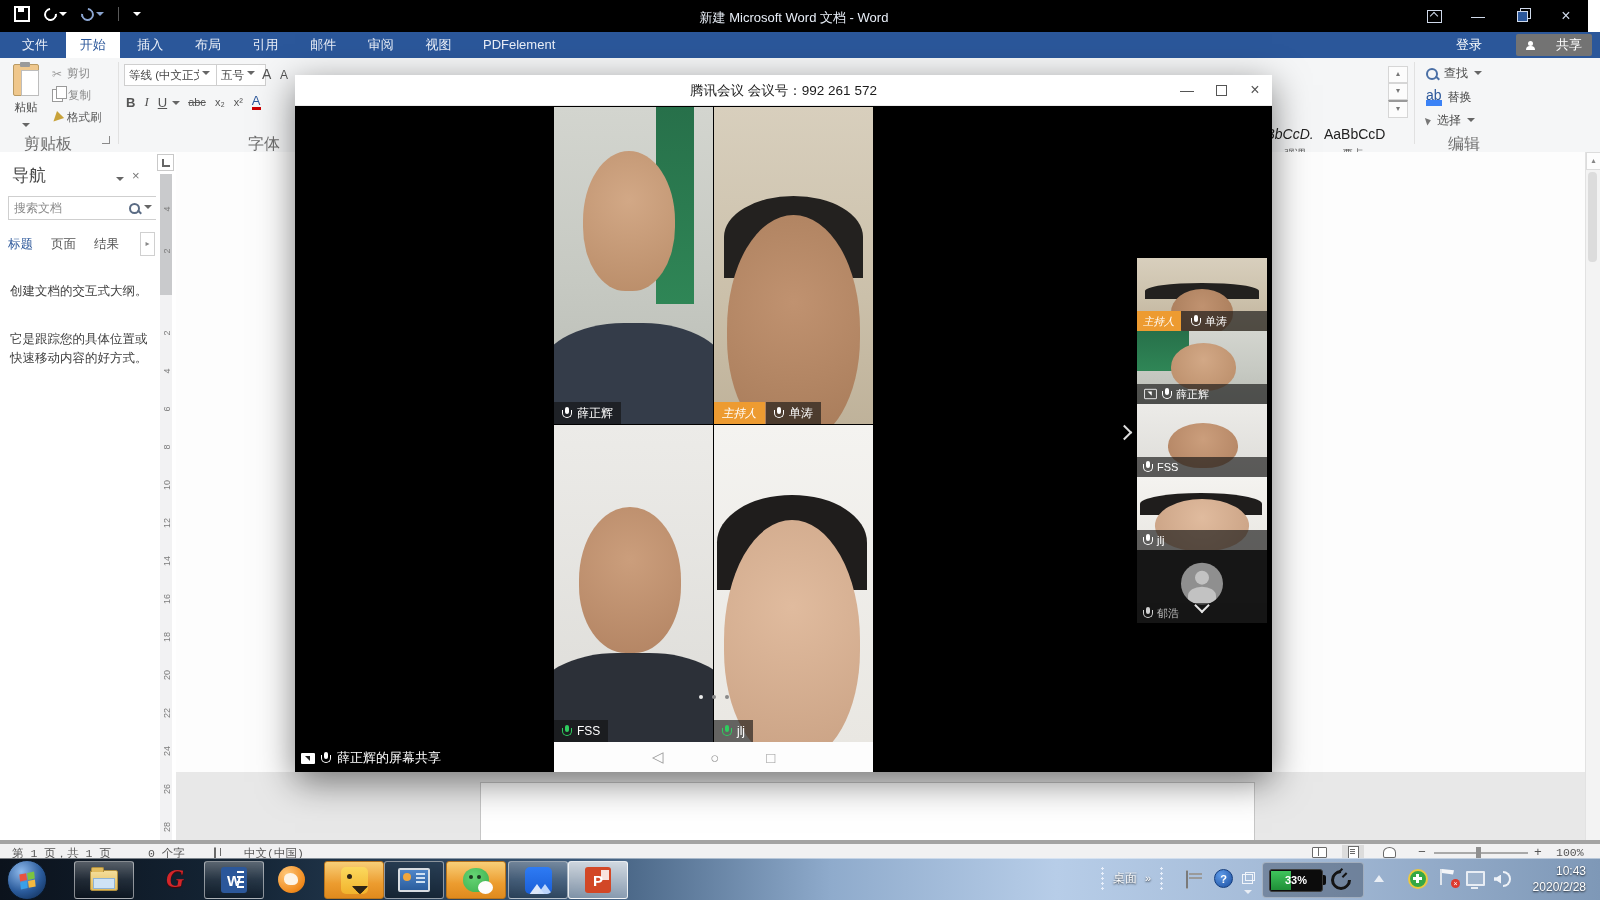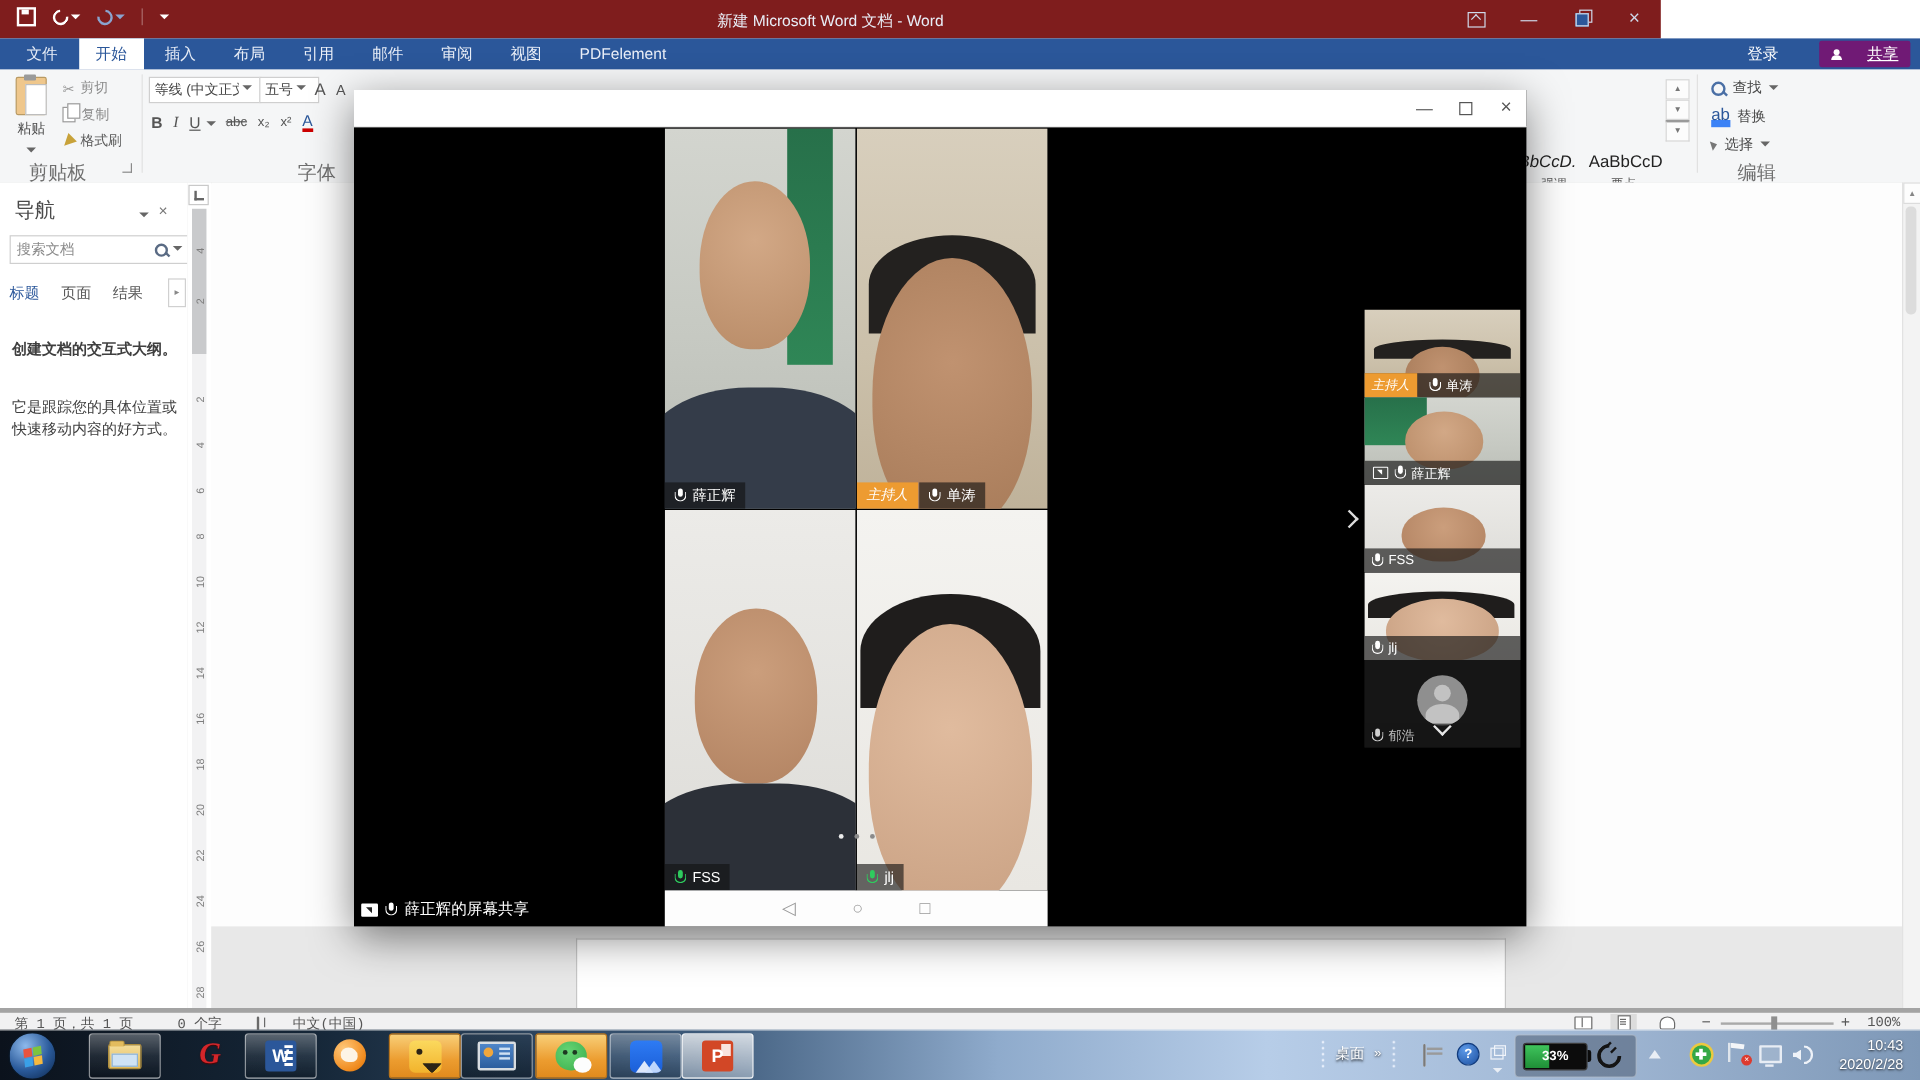--- a/index.html
+++ b/index.html
@@ -1,20 +1,20 @@
 <!DOCTYPE html>
 <html><head>
 <meta charset="utf-8">
 <style>
   html,body{margin:0;padding:0;background:#222;}
   #screen{position:relative;width:1600px;height:900px;overflow:hidden;
     font-family:"Liberation Sans","DejaVu Sans",sans-serif;background:#fff;}
   .abs{position:absolute;}
   
-  .w-titlebar{position:absolute;left:0;top:0;width:1384px;height:32px;background:#7f1d1d;color:#fff;}
+  .w-titlebar{position:absolute;left:0;top:0;width:1588px;height:32px;background:#000000;color:#fff;}
   .w-title{position:absolute;left:0;right:0;top:9px;text-align:center;font-size:13px;color:#e8eef7;}
   .qat{position:absolute;left:14px;top:6px;display:flex;align-items:center;gap:14px;}
   .i-save{width:12px;height:12px;border:2px solid #fff;position:relative;}
   .i-save::after{content:"";position:absolute;left:2px;top:0;width:6px;height:4px;background:#fff;}
   .i-undo{width:9px;height:9px;border:2px solid #fff;border-radius:50%;border-top-color:transparent;transform:rotate(40deg);}
   .i-redo{width:9px;height:9px;border:2px solid #8aa4cf;border-radius:50%;border-top-color:transparent;transform:rotate(-40deg);}
   .caret{width:0;height:0;border:4px solid transparent;border-top-color:#fff;display:inline-block;margin-top:4px;}
   .caret.dim{border-top-color:#8aa4cf;}
   .caret.dark{border-top-color:#666;margin-top:5px;}
   .qat-sep{width:1px;height:14px;background:rgba(255,255,255,.35);}
@@ -22,21 +22,21 @@
   .i-ribbonopt{width:13px;height:11px;border:1px solid #cfd9ea;position:relative;}
   .i-ribbonopt::after{content:"";position:absolute;left:3px;top:2px;width:5px;height:5px;border-left:1px solid #cfd9ea;border-top:1px solid #cfd9ea;transform:rotate(45deg);}
   .i-restore{width:9px;height:9px;border:1px solid #cfd9ea;position:relative;background:#2b579a;}
   .i-restore::before{content:"";position:absolute;left:2px;top:-4px;width:9px;height:9px;border:1px solid #cfd9ea;}
   .i-restore::after{content:"";position:absolute;left:-1px;top:-1px;width:9px;height:9px;background:#2b579a;border:1px solid #cfd9ea;}
   
   .w-tabs{position:absolute;left:0;top:32px;width:1600px;height:26px;background:#2b579a;font-size:13px;}
   .w-tabs .tab{display:inline-block;line-height:26px;padding:0 14px;color:#e9eef7;}
   .w-tabs .tab.active{background:#fff;color:#2b579a;}
   .signin{position:absolute;right:126px;top:0;line-height:26px;color:#fff;font-size:13px;}
-  .sharebtn{position:absolute;right:16px;top:2px;height:22px;background:#701a75;border-radius:2px;display:flex;align-items:center;gap:21px;padding:0 10px;color:#fff;font-size:13px;text-decoration:underline;}
+  .sharebtn{position:absolute;right:16px;top:2px;height:22px;background:#737373;border-radius:2px;display:flex;align-items:center;gap:21px;padding:0 10px;color:#fff;font-size:13px;}
   .i-person{width:9px;height:9px;position:relative;}
   .i-person::before{content:"";position:absolute;left:2px;top:0;width:5px;height:5px;border-radius:50%;background:#fff;}
   .i-person::after{content:"";position:absolute;left:0;top:5px;width:9px;height:4px;border-radius:4px 4px 0 0;background:#fff;}
   
   .w-ribbon{position:absolute;left:0;top:58px;width:1600px;height:94px;background:#f5f6f7;border-bottom:1px solid #d4d4d4;color:#595959;}
   .grp-label{position:absolute;font-size:16px;color:#6f6f6f;}
   .vsep{position:absolute;top:4px;bottom:8px;width:1px;background:#e1e1e1;}
   .i-clipboard{position:absolute;left:13px;top:6px;width:24px;height:30px;background:#efc78c;border:1px solid #b99a63;border-radius:2px;}
   .i-clipboard::before{content:"";position:absolute;left:6px;top:-3px;width:10px;height:5px;background:#9a9a9a;border-radius:1px;}
   .i-clipboard::after{content:"";position:absolute;left:7px;top:5px;width:16px;height:24px;background:#fff;border:1px solid #bdbdbd;}
@@ -335,21 +335,21 @@
       <span style="flex:1;">搜索文档</span>
       <span class="i-magg"></span>
       <span class="caret dark" style="margin-top:2px;"></span>
     </div>
     <div class="nav-tabs">
       <span class="ntab active">标题</span>
       <span class="ntab">页面</span>
       <span class="ntab">结果</span>
     </div>
     <div class="nav-more">▸</div>
-    <p style="top:130px;font-weight:bold;">创建文档的交互式大纲。</p>
+    <p style="top:130px;">创建文档的交互式大纲。</p>
     <p style="top:178px;">它是跟踪您的具体位置或快速移动内容的好方式。</p>
   </div>
 
   <div class="ruler">
     <div class="lbox"></div>
     <div class="rbar"></div>
     <div class="rdark"></div>
     <span class="rnum" style="top:52px;">4</span>
     <span class="rnum" style="top:94px;">2</span>
     <span class="rnum" style="top:176px;">2</span>
@@ -393,20 +393,21 @@
       </span>
     <span class="zsign" style="left:1418px;">−</span>
     <span class="ztrack"></span>
     <span class="zthumb"></span>
     <span class="zsign" style="left:1534px;">+</span>
     <span class="st" style="left:1556px;">100%</span>
   </div>
 
   <div class="meet">
     <div class="m-titlebar">
+      <div class="m-title">腾讯会议 会议号：992 261 572</div>
       <div class="m-ctl" style="right:68px;">—</div>
       <div class="m-ctl" style="right:34px;">
           <span class="i-max"></span>
         </div>
       <div class="m-ctl" style="right:0;font-size:16px;">×</div>
     </div>
 
     <div class="tile" style="left:259px;top:32px;">
       <div class="art a-xzh">
           <div class="banner"></div>

